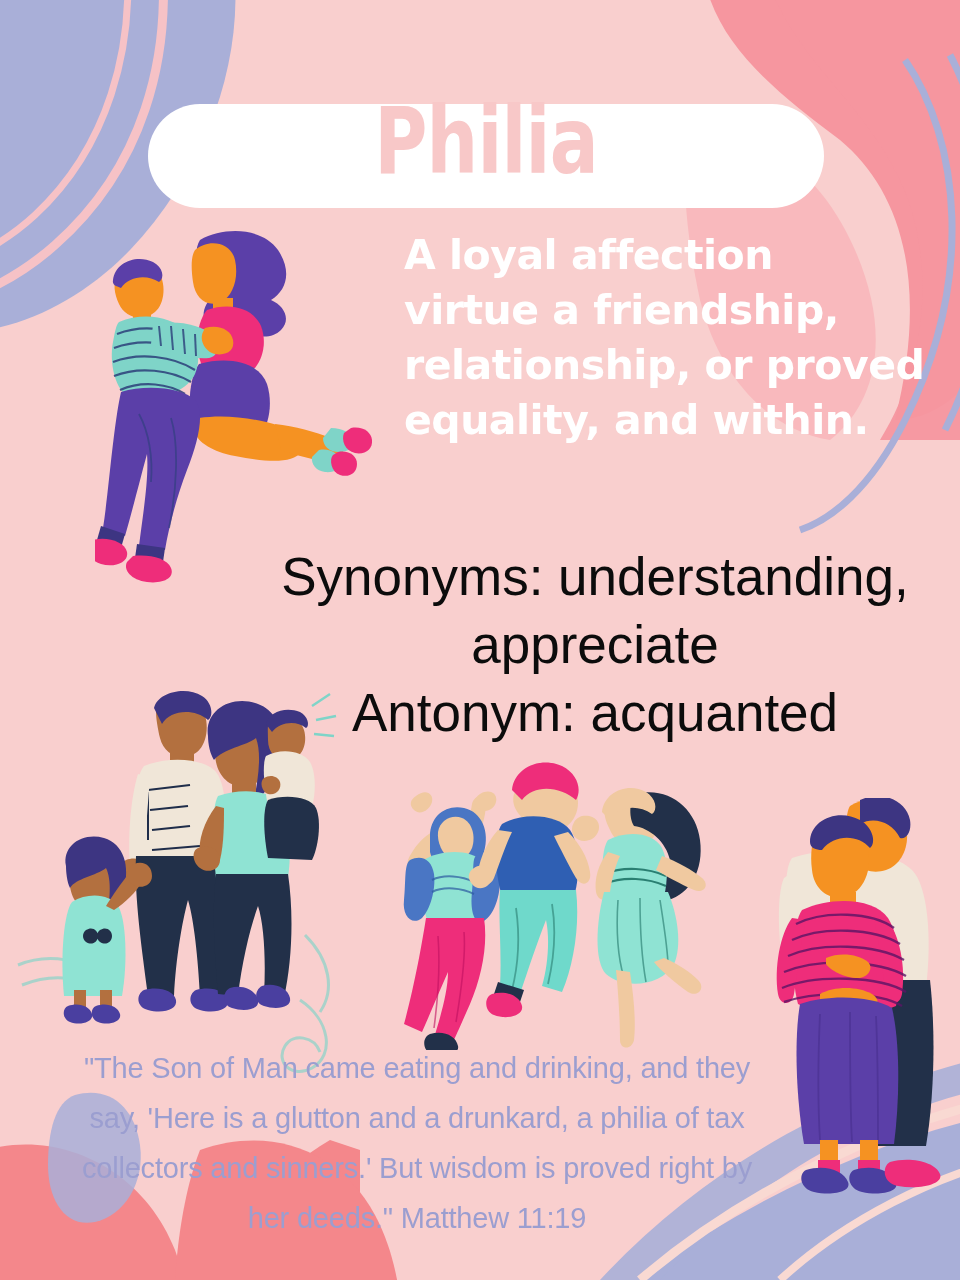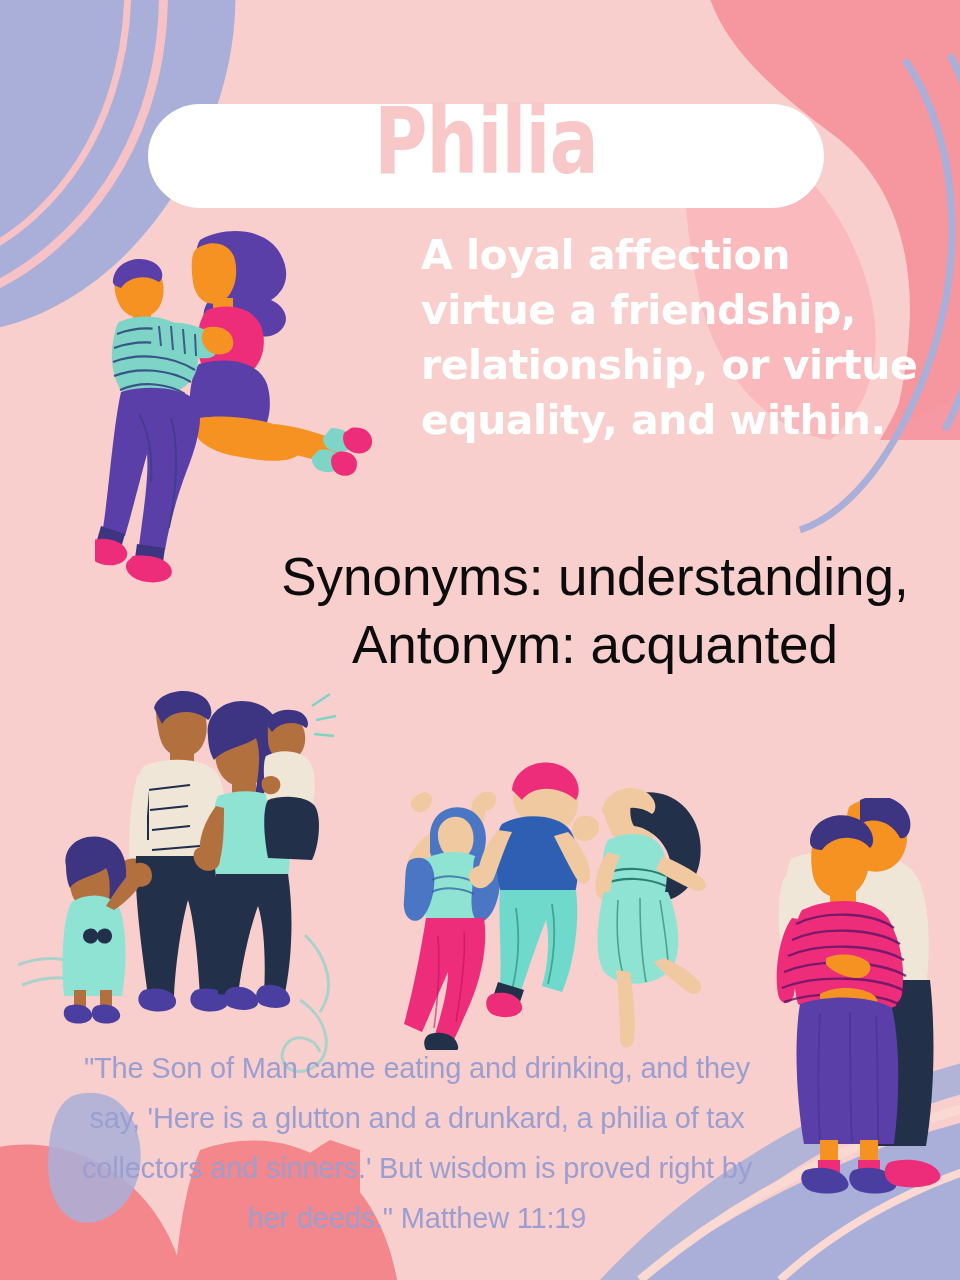--- a/index.html
+++ b/index.html
@@ -55,21 +55,21 @@
     left: 404px;
     top: 228px;
     width: 536px;
     color: #ffffff;
     font-family: "DejaVu Sans", sans-serif;
     font-weight: bold;
     font-size: 41px;
     line-height: 55px;
     letter-spacing: -0.5px;
   }
-  .definition .ln { display: block; margin-left: 17px; }
+  .definition .ln { display: block; }
 
   
   .syn-block {
     position: absolute;
     left: 245px;
     top: 543px;
     width: 700px;
     color: #0c0c0c;
     font-family: "Liberation Sans", sans-serif;
     font-size: 53px;
@@ -155,26 +155,27 @@
       </g>
     </svg>
   </div>
 
   <div class="title-pill"></div>
   <div class="title-text">Philia</div>
 
   <div class="definition">
     <span class="ln">A loyal affection</span>
     <span class="ln">virtue a friendship,</span>
-    <span class="ln">relationship, or virtue</span>
+    <span class="ln">relationship, or proved</span>
     <span class="ln">equality, and within.</span>
   </div>
 
   <div class="syn-block">
     <span class="ln syn-line-1">Synonyms: understanding,</span>
+    <span class="ln">appreciate</span>
     <span class="ln">Antonym: acquanted</span>
   </div>
 
   <div class="illus" id="illus-couple-lift">
     <svg width="300" height="390" viewBox="0 0 300 390">
 
       <path d="M105,12 C130,-2 168,0 183,22 C197,43 192,62 176,72 C190,78 196,92 186,102
                C176,112 158,110 150,100 C142,112 124,114 115,104 C104,92 108,74 120,68
                C104,58 96,26 105,12 Z" fill="#5b3fa8"></path>
 

